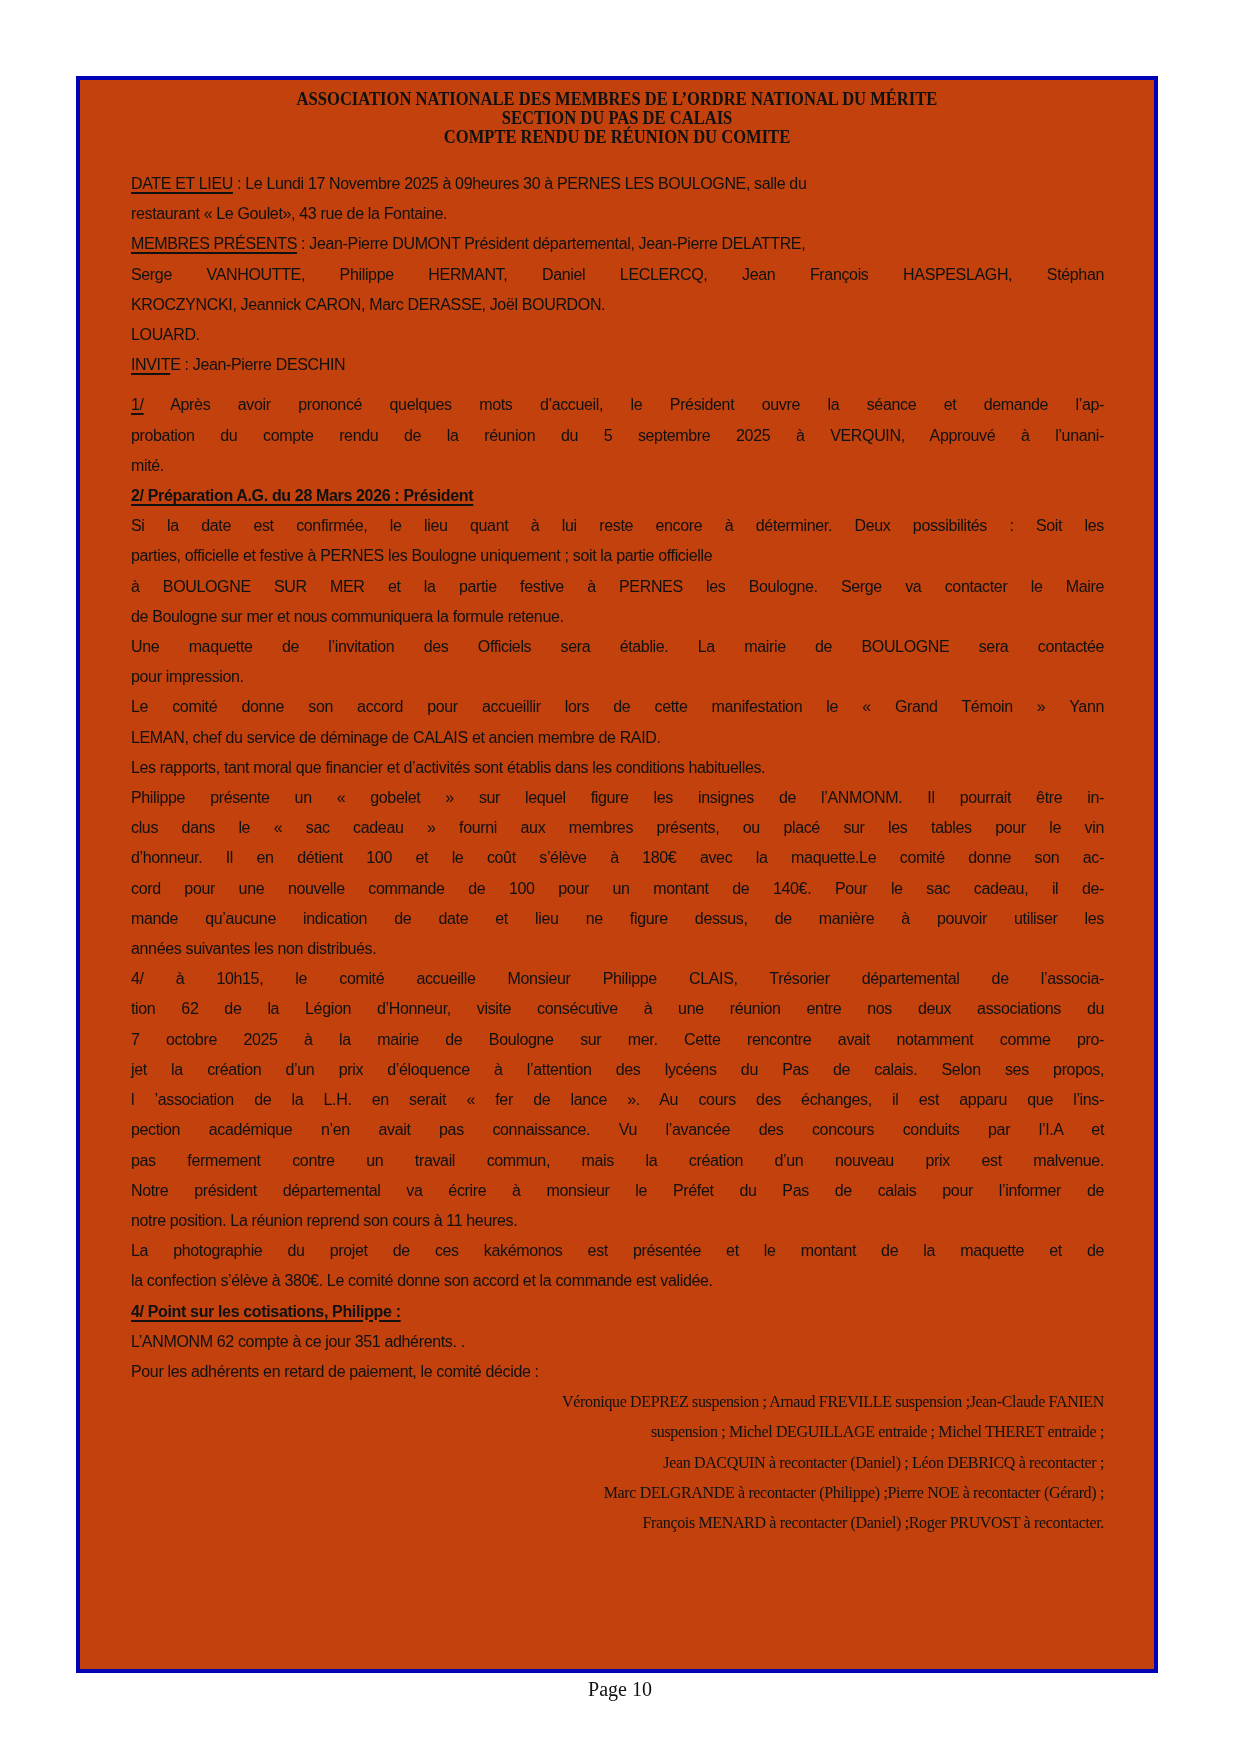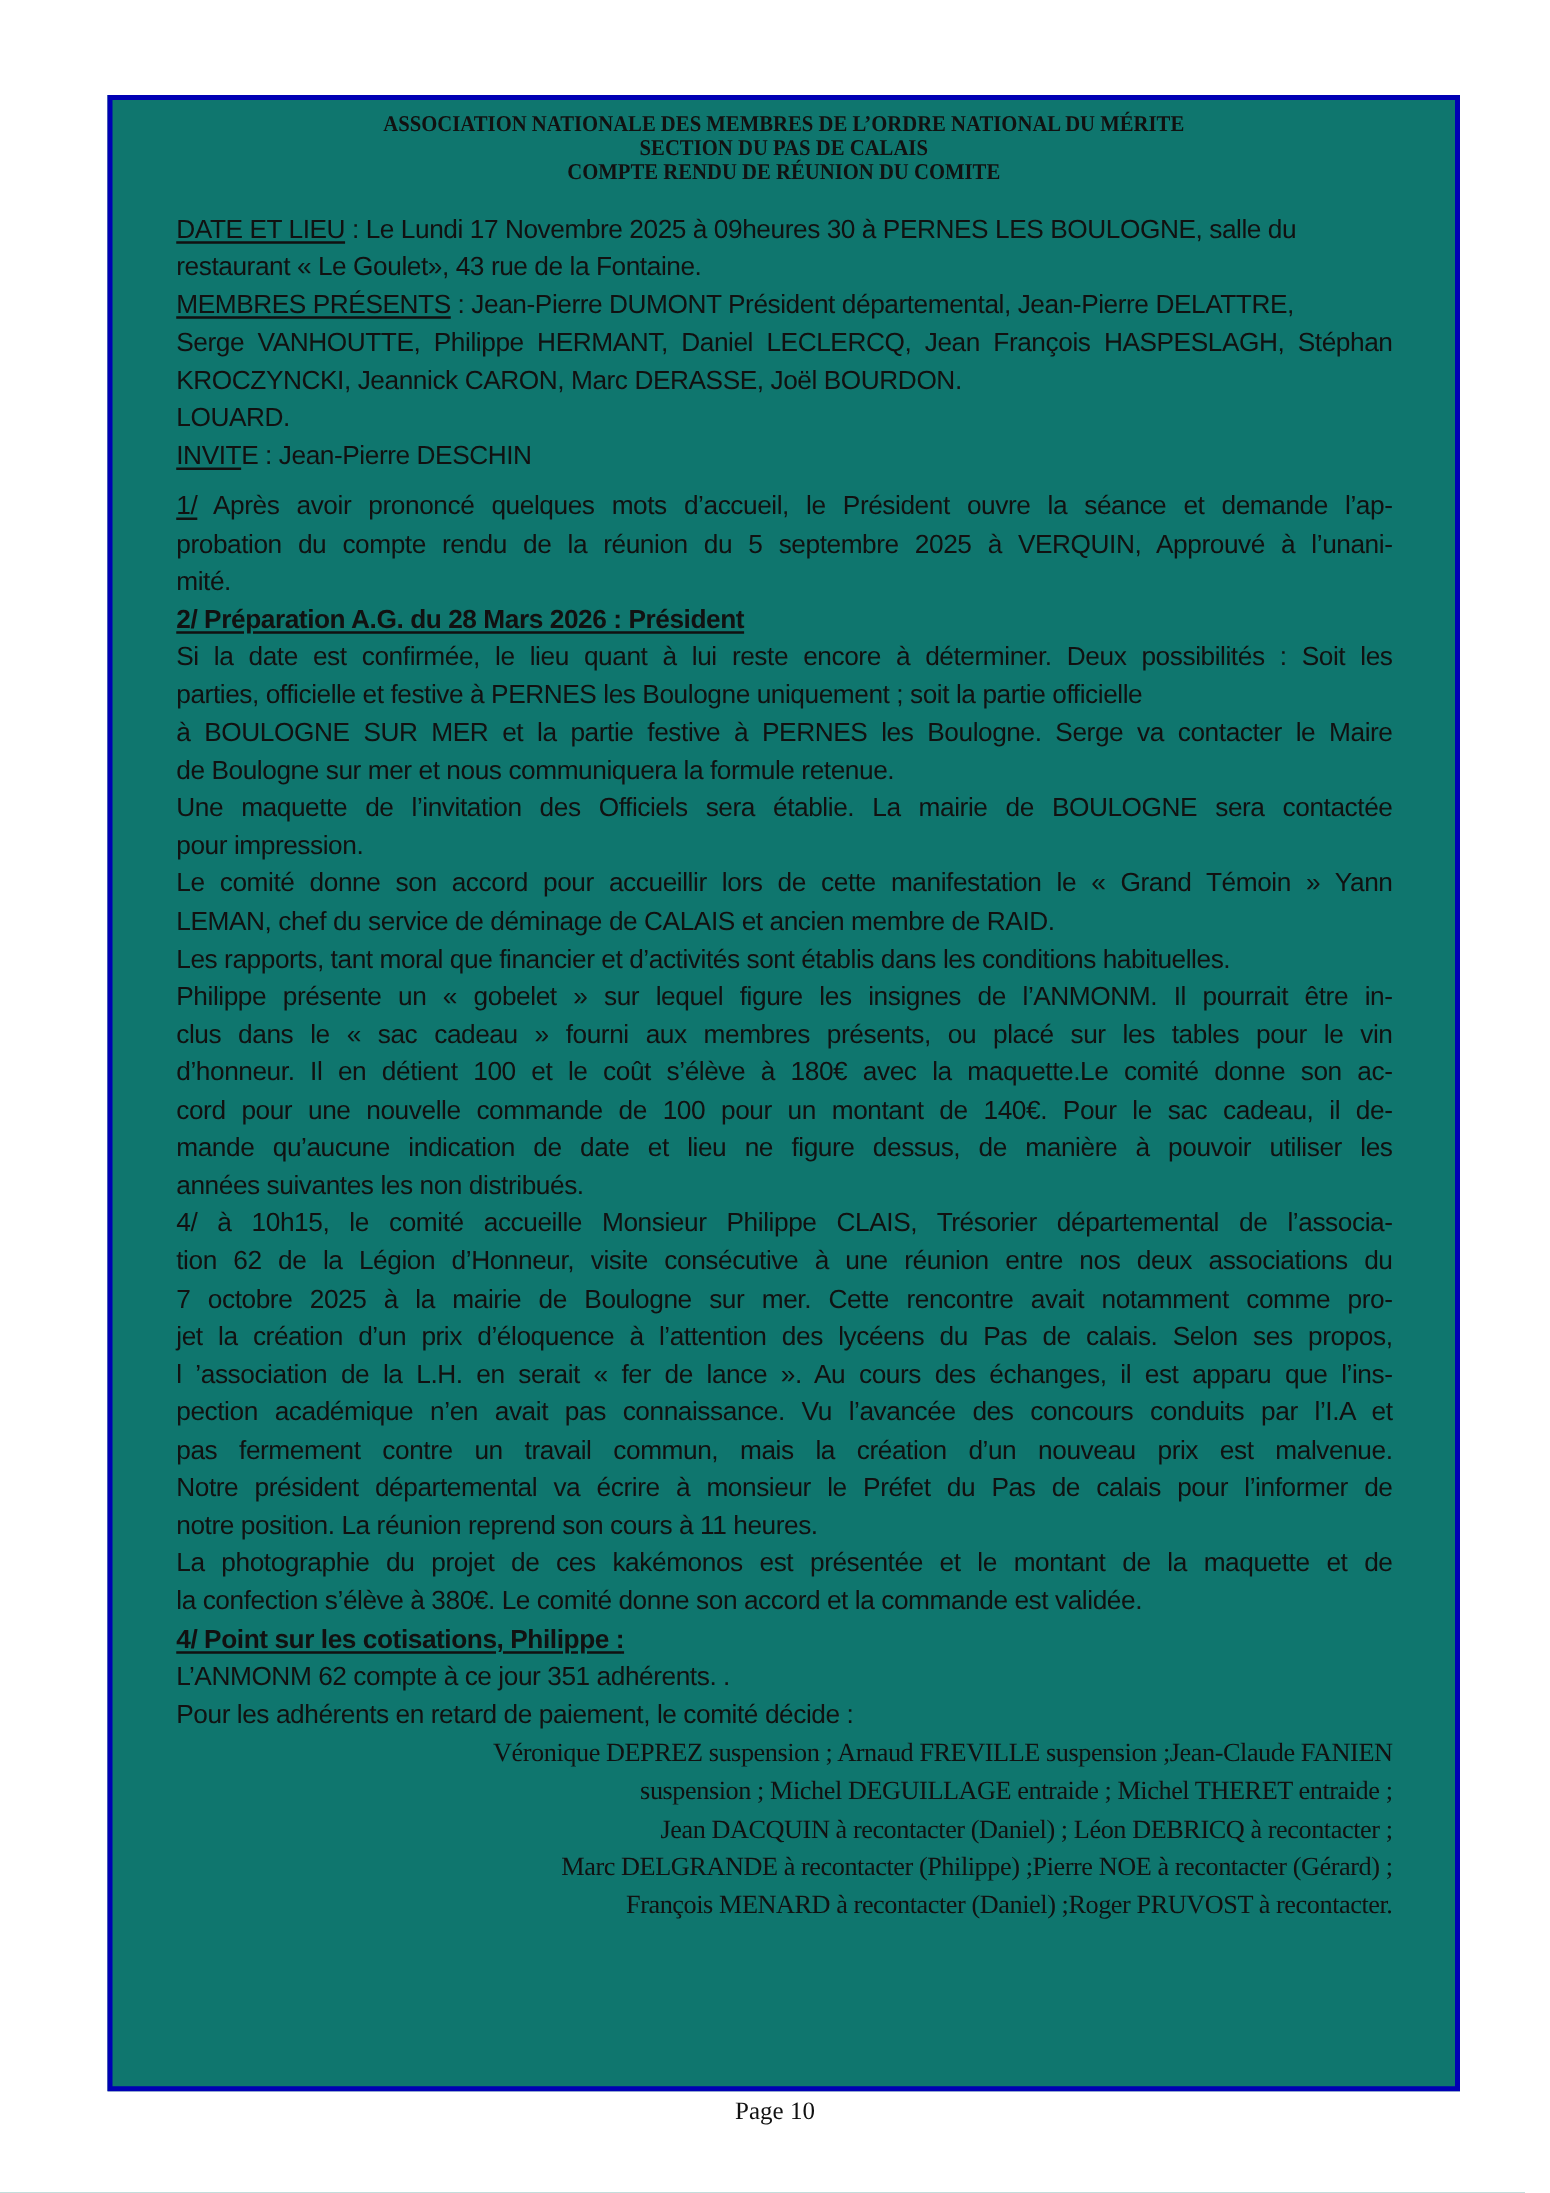--- a/index.html
+++ b/index.html
@@ -1,29 +1,29 @@
 <!DOCTYPE html>
 <html><head>
   <meta charset="utf-8">
   <style>
     html, body { margin: 0; padding: 0; background: #ffffff; }
     body { width: 1240px; height: 1754px; position: relative; overflow: hidden; }
     .frame {
-      position: absolute; left: 86px; top: 76px; width: 1074px; height: 1589px;
-      border: 4px solid #0000b4; background: #0f766e; box-sizing: content-box;
+      position: absolute; left: 76px; top: 76px; width: 1074px; height: 1589px;
+      border: 4px solid #0000b4; background: #c2410c; box-sizing: content-box;
     }
     .header {
       position: absolute; left: 0; right: 0; top: 10px; text-align: center;
       font-family: "Liberation Serif", "DejaVu Serif", serif; font-weight: bold;
       font-size: 18px; line-height: 19px; color: #111; transform: scaleX(0.92); transform-origin: center top;
     }
     .body {
       position: absolute; left: 51px; right: 50px; top: 89px;
       font-family: "Liberation Sans", "DejaVu Sans", sans-serif;
-      font-size: 21px; line-height: 30.2px; color: #111;
+      font-size: 16px; line-height: 30.2px; color: #111;
       letter-spacing: -0.35px;
     }
     .line { white-space: nowrap; }
     .just { text-align: justify; text-align-last: justify; white-space: normal; }
     .u { text-decoration: underline; text-decoration-thickness: 2px; text-underline-offset: 3px; }
     .b { font-weight: bold; text-align: center; }
     .gap { height: 10px; }
     .center { text-align: right; font-family: Liberation Serif, serif; }
     .page-number {
       position: absolute; left: 0; right: 0; top: 1678px; text-align: center;

